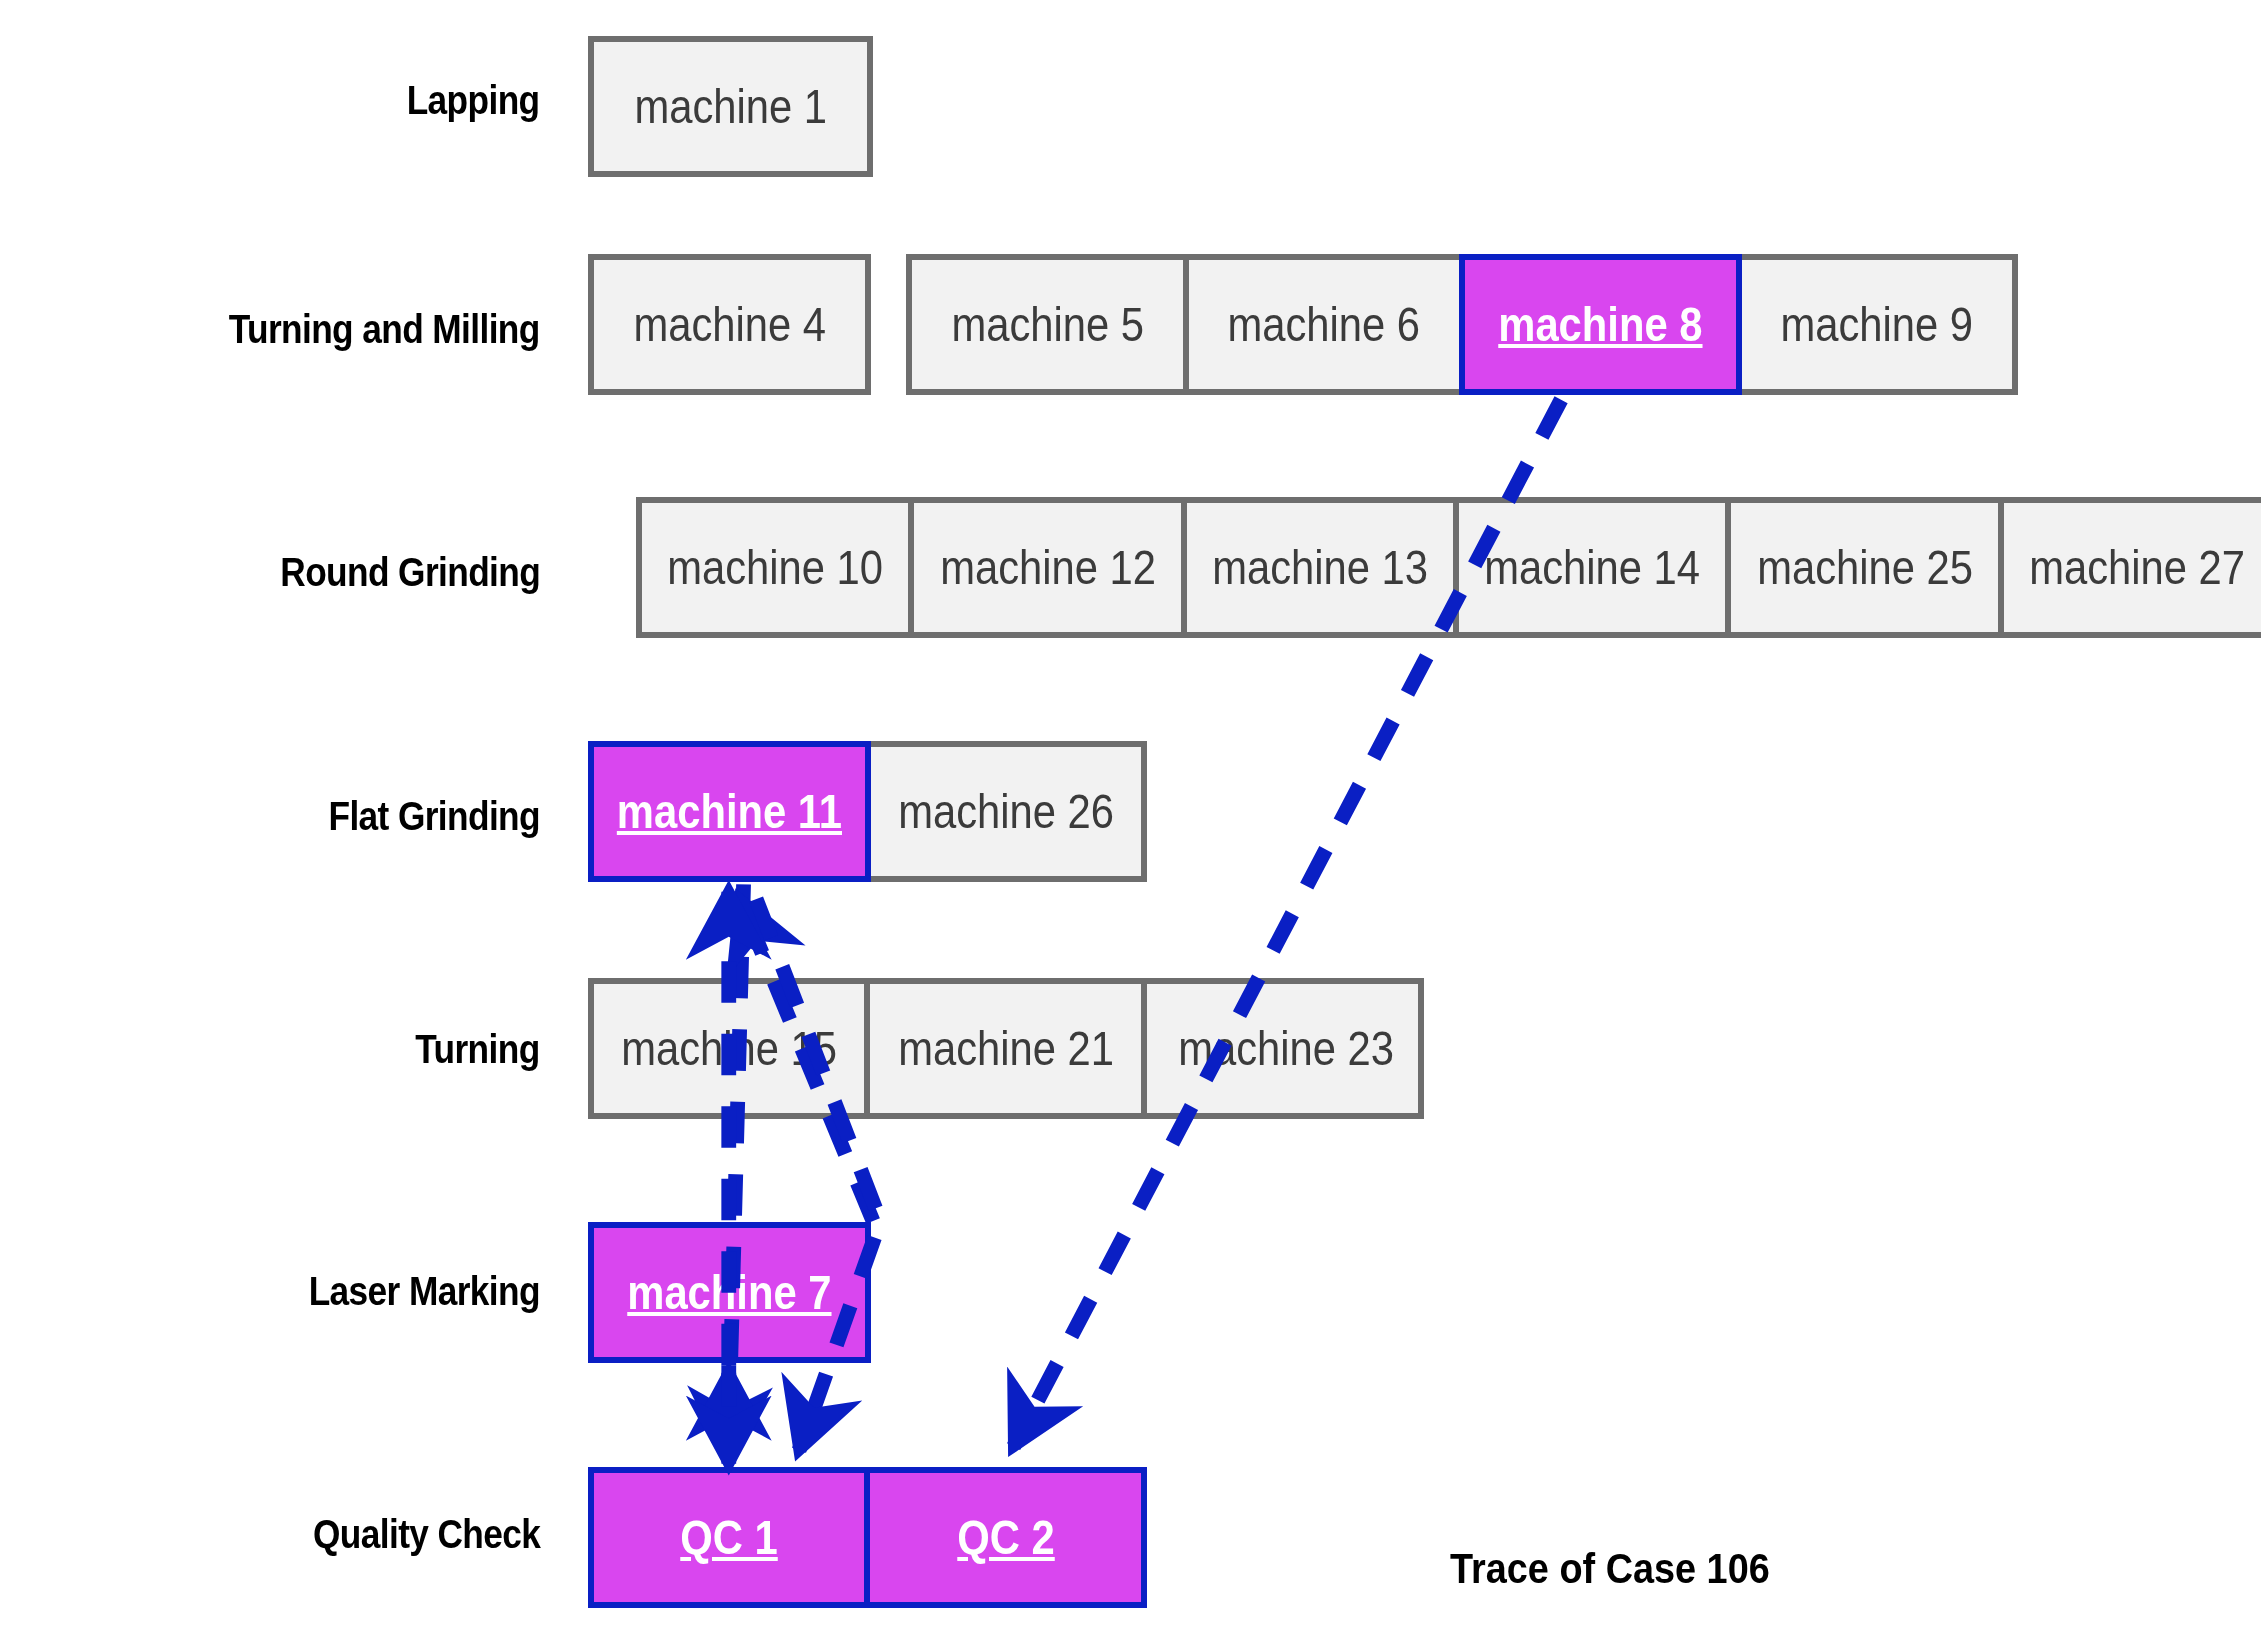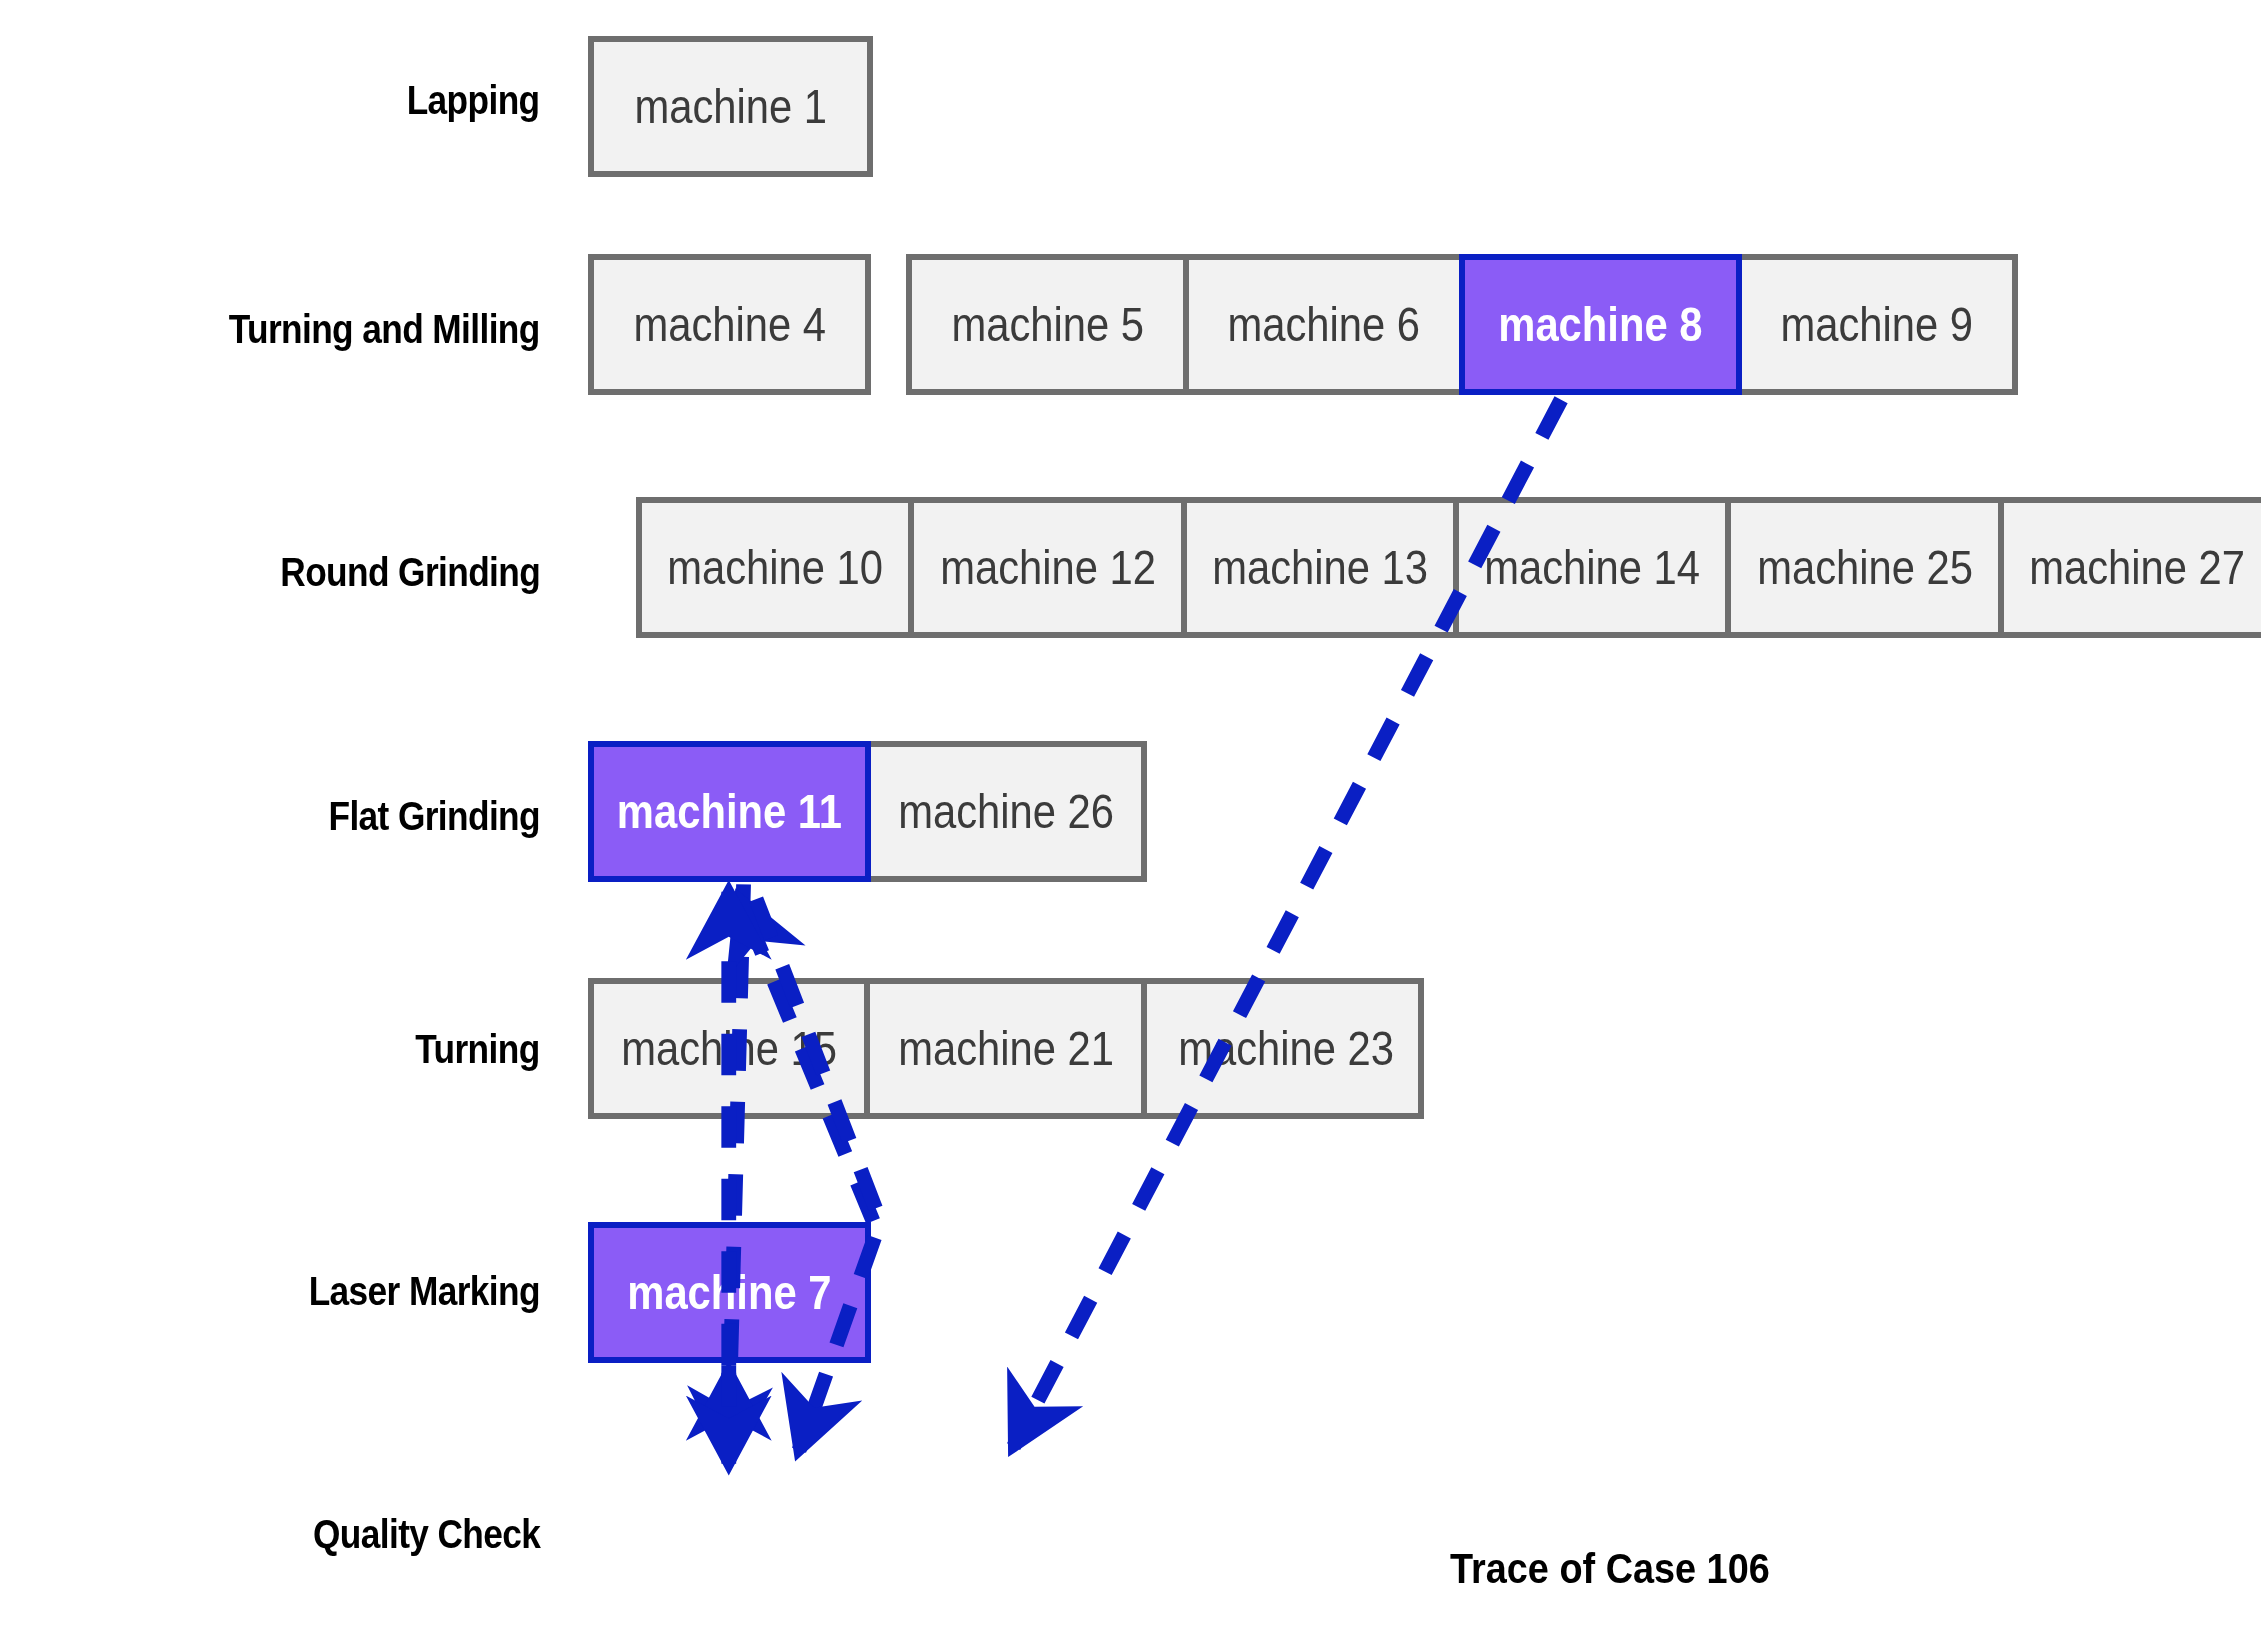--- a/index.html
+++ b/index.html
@@ -40,24 +40,25 @@
     line-height:1;
     white-space:nowrap;
     overflow:visible;
     margin-right:-6.7px;
   }
   .cell:last-child{margin-right:0;}
   .cell .txt{transform:scaleX(0.87);transform-origin:center center;display:block;}
 
   .cell.hl{
     border-color:#0A1FC4;
-    background:#8b5cf6;
+    background:#d946ef;
     color:#FFFFFF;
     font-weight:bold;
     z-index:3;
+    text-decoration:underline;
   }
 
   
   #arrows{position:absolute;left:0;top:0;width:2261px;height:1634px;pointer-events:none;z-index:5;}
 
   
   #caption{
     position:absolute;
     font-weight:bold;
     color:#000000;
@@ -145,20 +146,28 @@
       <span class="txt">machine 23</span>
     </div>
   </div>
 
   <div class="lane" style="left:588px; top:1222px; height:141px;">
     <div class="cell hl" style="width:283px;">
       <span class="txt">machine 7</span>
     </div>
   </div>
 
+  <div class="lane" style="left:588px; top:1467px; height:141px;">
+    <div class="cell hl" style="width:283px;">
+      <span class="txt">QC 1</span>
+    </div>
+    <div class="cell hl" style="width:283px;">
+      <span class="txt">QC 2</span>
+    </div>
+  </div>
 
   <svg id="arrows" viewBox="0 0 3056 2208">
     <defs>
       <marker id="ah" markerWidth="6" markerHeight="6" refX="4.6" refY="3" orient="auto" markerUnits="strokeWidth">
         <path d="M0,0.1 L5.4,3 L0,5.9 L1.55,3 Z" fill="#0A1FC4"></path>
       </marker>
     </defs>
 
     <path d="M 2110,540 L 1370,1955" fill="none" stroke="#0A1FC4" stroke-width="20" stroke-dasharray="56 42" marker-end="url(#ah)"></path>
 

